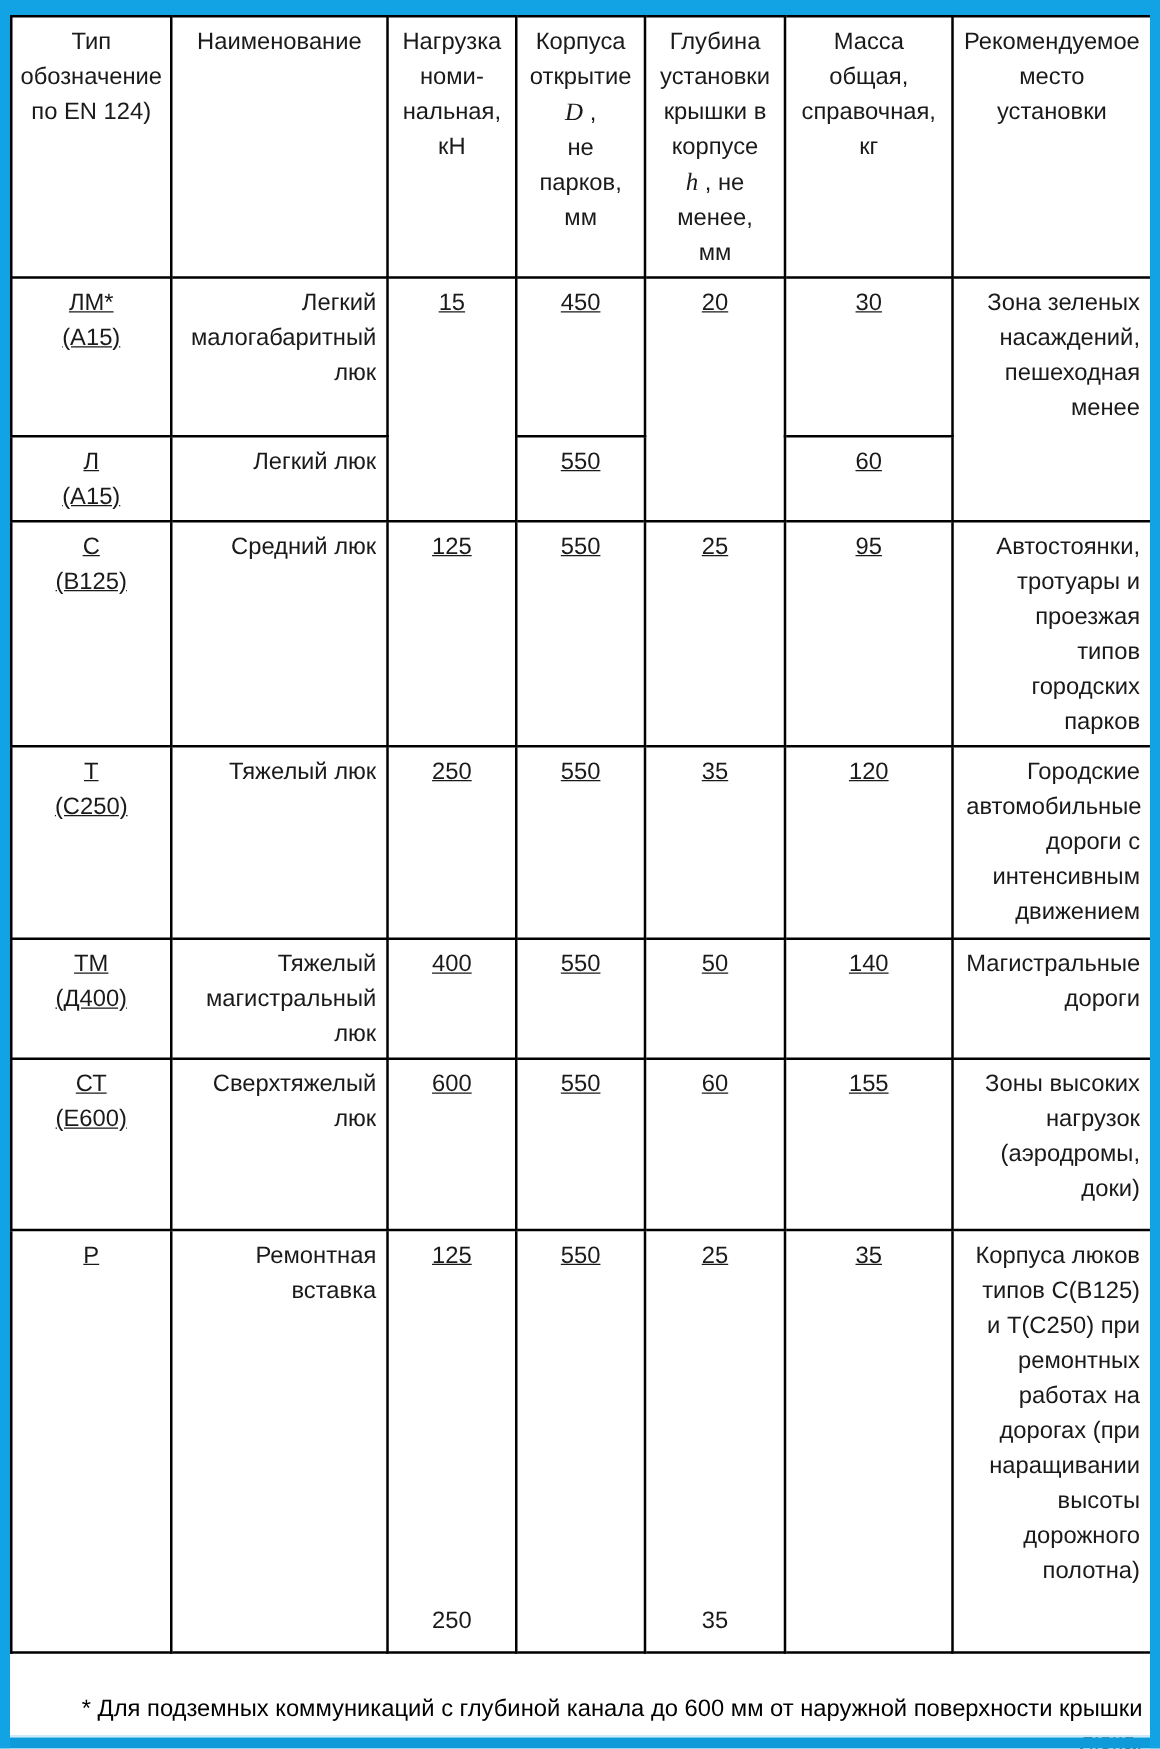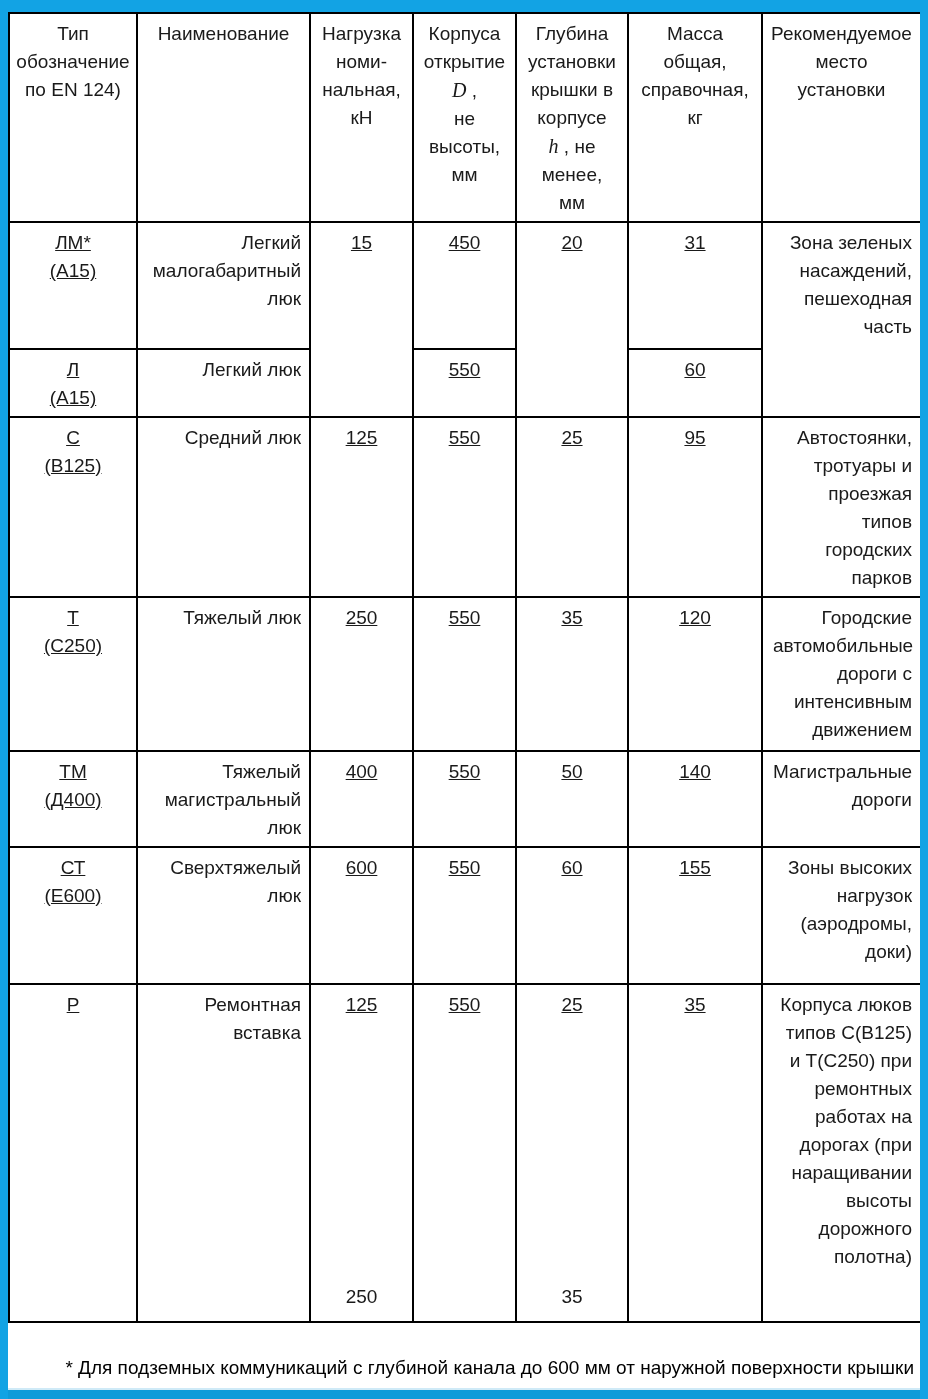--- a/index.html
+++ b/index.html
@@ -114,21 +114,21 @@
           <div class="pre">Нагрузка
 номи-
 нальная,
 кН</div>
         </th>
         <th>
           <div class="pre">Корпуса
 открытие</div>
           <div><span class="math">D</span><span> ,</span></div>
           <div class="pre">не
-высоты,
+парков,
 мм</div>
         </th>
         <th>
           <div class="pre">Глубина
 установки
 крышки в
 корпусе</div>
           <div><span class="math">h</span><span> , не</span></div>
           <div class="pre">менее,
 мм</div>
@@ -149,25 +149,25 @@
     <tbody>
       <tr class="hr-1">
         <td class="c-center pre">ЛМ*
 (А15)</td>
         <td class="c-left pre">Легкий
 малогабаритный
 люк</td>
         <td class="c-center" rowspan="2">15</td>
         <td class="c-center">450</td>
         <td class="c-center" rowspan="2">20</td>
-        <td class="c-center">31</td>
+        <td class="c-center">30</td>
         <td class="c-left pre" rowspan="2">Зона зеленых
 насаждений,
 пешеходная
-часть</td>
+менее</td>
       </tr>
       <tr class="hr-2">
         <td class="c-center pre">Л
 (А15)</td>
         <td class="c-left pre">Легкий люк</td>
         <td class="c-center">550</td>
         <td class="c-center">60</td>
       </tr>
       <tr class="hr-3">
         <td class="c-center pre">С

